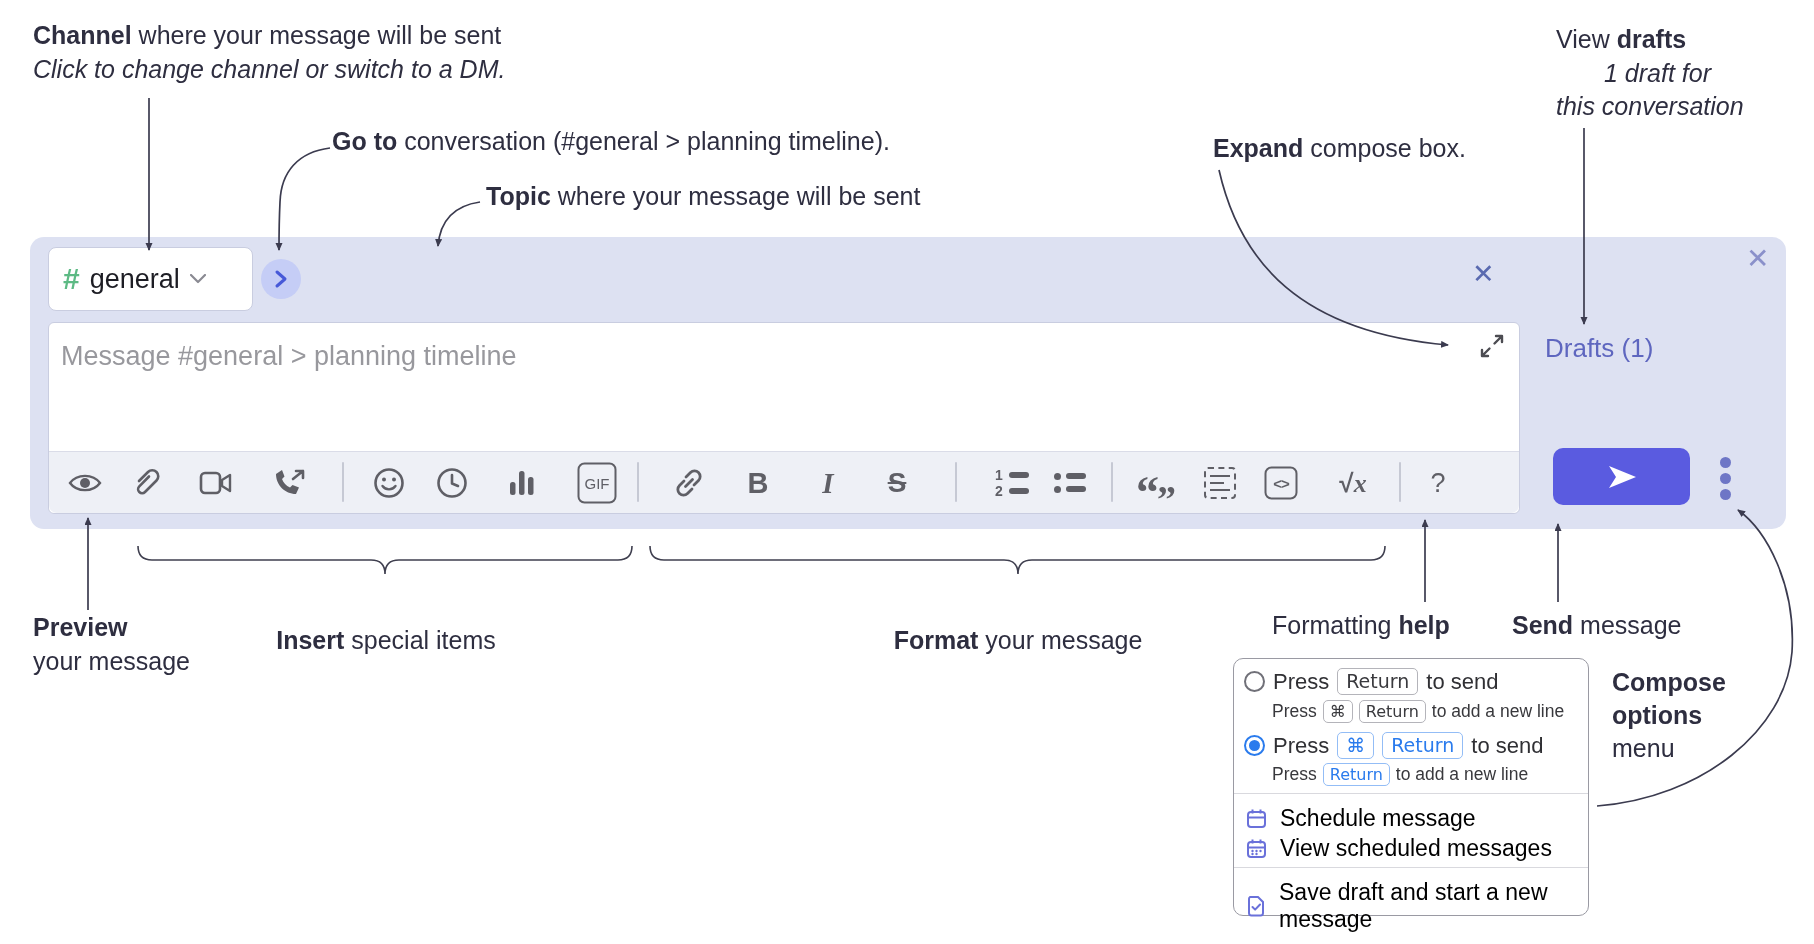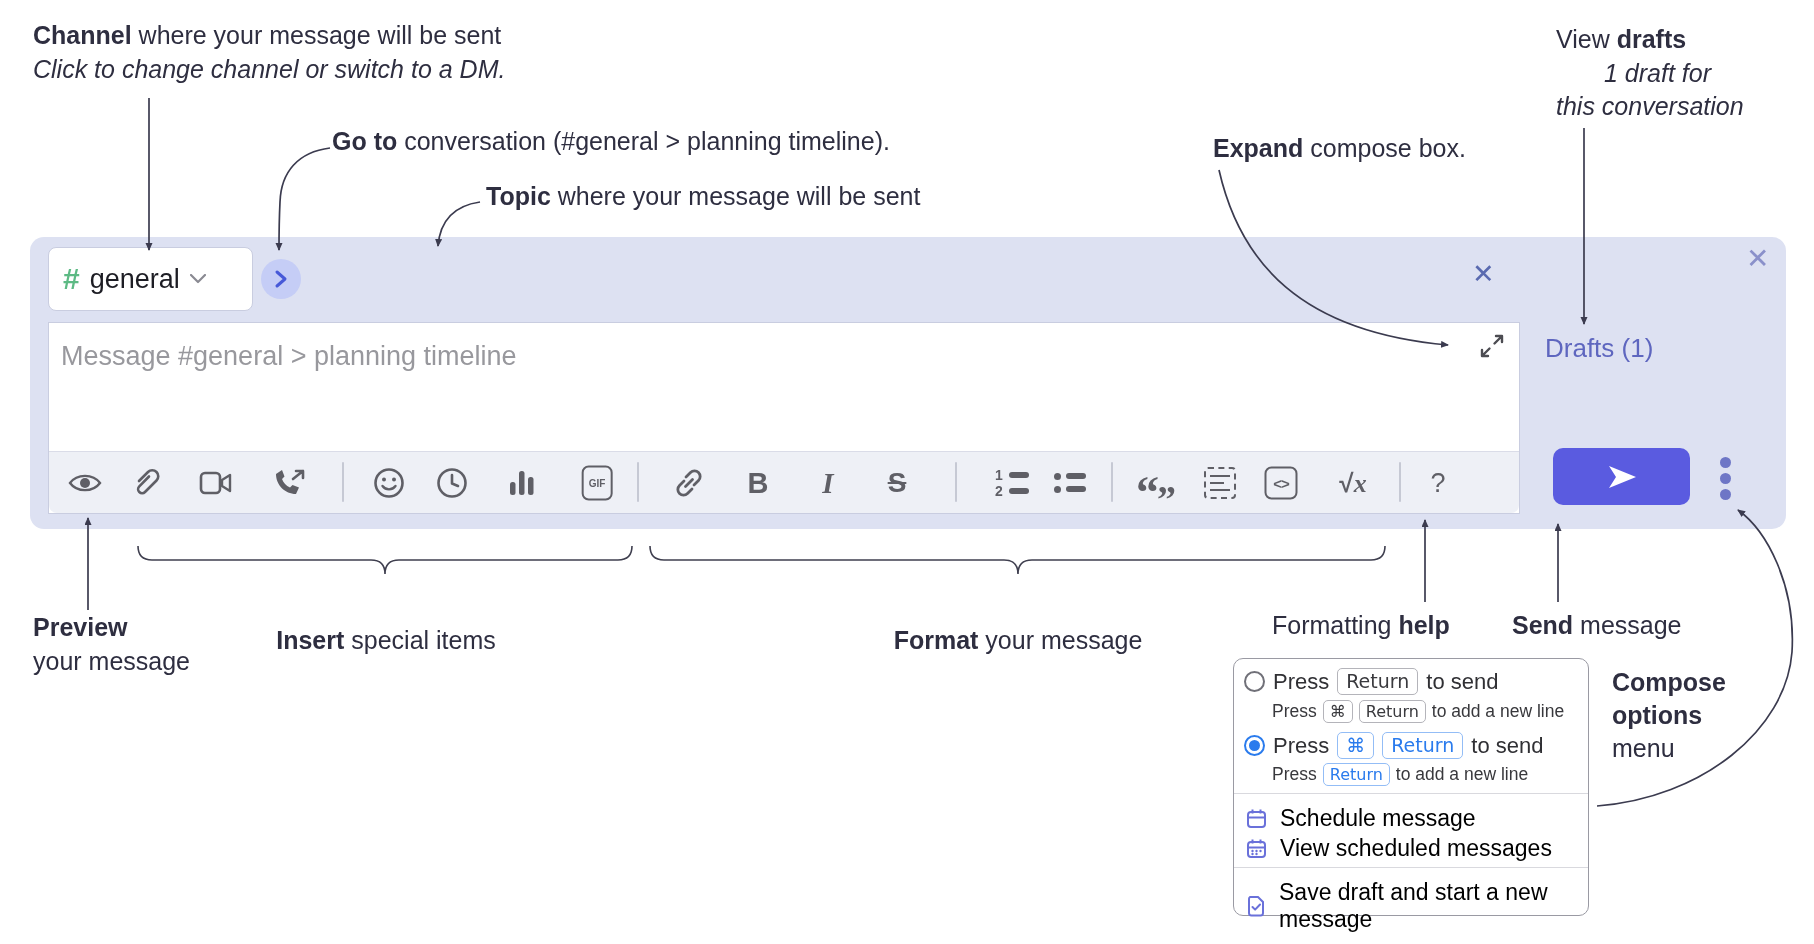--- a/index.html
+++ b/index.html
@@ -19,33 +19,33 @@
   .hash{color:#5dba84;font-size:30px;font-weight:700;line-height:1;}
   .chan-name{font-size:27px;color:#1d1d24;}
   .dm-circle{position:absolute;left:231px;top:22px;width:40px;height:40px;border-radius:50%;
            background:#c5cdf6;display:flex;align-items:center;justify-content:center;}
   .topic-input{position:absolute;left:277px;top:10px;width:1213px;height:64px;background:#fff;
            border:1px solid #c9cde0;border-radius:8px;display:flex;align-items:center;
            padding:0 18px;box-sizing:border-box;font-size:27px;color:#1b1b20;}
   .topic-clear{position:absolute;left:1442px;top:24px;font-size:27px;color:#5a6ab0;cursor:pointer;line-height:1;}
   .box-close{position:absolute;left:1716px;top:8px;font-size:28px;color:#8a90ca;cursor:pointer;line-height:1;}
   .msg-box{position:absolute;left:18px;top:85px;width:1472px;height:192px;background:#fff;
-           border:1px solid #c9cde0;border-radius:0;box-sizing:border-box;}
+           border:1px solid #c9cde0;border-radius:6px;box-sizing:border-box;}
   .placeholder{position:absolute;left:12px;top:18px;font-size:27px;color:#98989d;}
   .expand-ic{position:absolute;right:14px;top:10px;width:26px;height:26px;color:#4c4c52;}
   .toolbar{position:absolute;left:0;right:0;bottom:0;height:61px;background:#eef0f6;
            border-top:1px solid #dadce8;border-radius:0 0 8px 8px;}
   .ticon{position:absolute;top:50%;transform:translate(-50%,-50%);color:#5f5f66;
          display:flex;align-items:center;justify-content:center;cursor:pointer;}
   .tdiv{position:absolute;top:10px;width:2px;height:40px;background:#c6c9d4;border-radius:1px;}
   .b-label{font-size:29px;font-weight:800;color:#5f5f66;}
   .i-label{font-size:29px;font-weight:700;font-style:italic;font-family:"Liberation Serif",serif;color:#5f5f66;}
   .s-label{font-size:28px;font-weight:600;color:#5f5f66;text-decoration:line-through;}
   .q-label{font-family:"Liberation Serif",serif;font-weight:700;color:#5f5f66;line-height:0;}
-  .gif-box{border:2.5px solid #5f5f66;border-radius:7px;padding:10px 5px;font-size:10px;font-weight:700;}
+  .gif-box{border:2.5px solid #5f5f66;border-radius:7px;padding:10px 5px;font-size:15px;font-weight:400;}
   .code-box{border:2.5px solid #5f5f66;border-radius:7px;width:29px;height:29px;display:flex;
             align-items:center;justify-content:center;font-size:15px;font-weight:700;letter-spacing:-1px;}
   .spoiler-box{border:2.5px dashed #5f5f66;border-radius:4px;width:28px;height:28px;position:relative;}
   .spoiler-box i{position:absolute;left:4px;right:4px;height:2.5px;background:#5f5f66;}
   .math-label{font-size:26px;font-weight:600;color:#5f5f66;}
   .math-label i{font-family:"Liberation Serif",serif;}
   .help-label{font-size:27px;color:#5f5f66;}
   .ol-ic,.ul-ic{display:flex;flex-direction:column;gap:6px;}
   .ol-row,.ul-row{display:flex;align-items:center;gap:5px;}
   .ol-num{font-size:14px;font-weight:700;line-height:10px;width:9px;}

